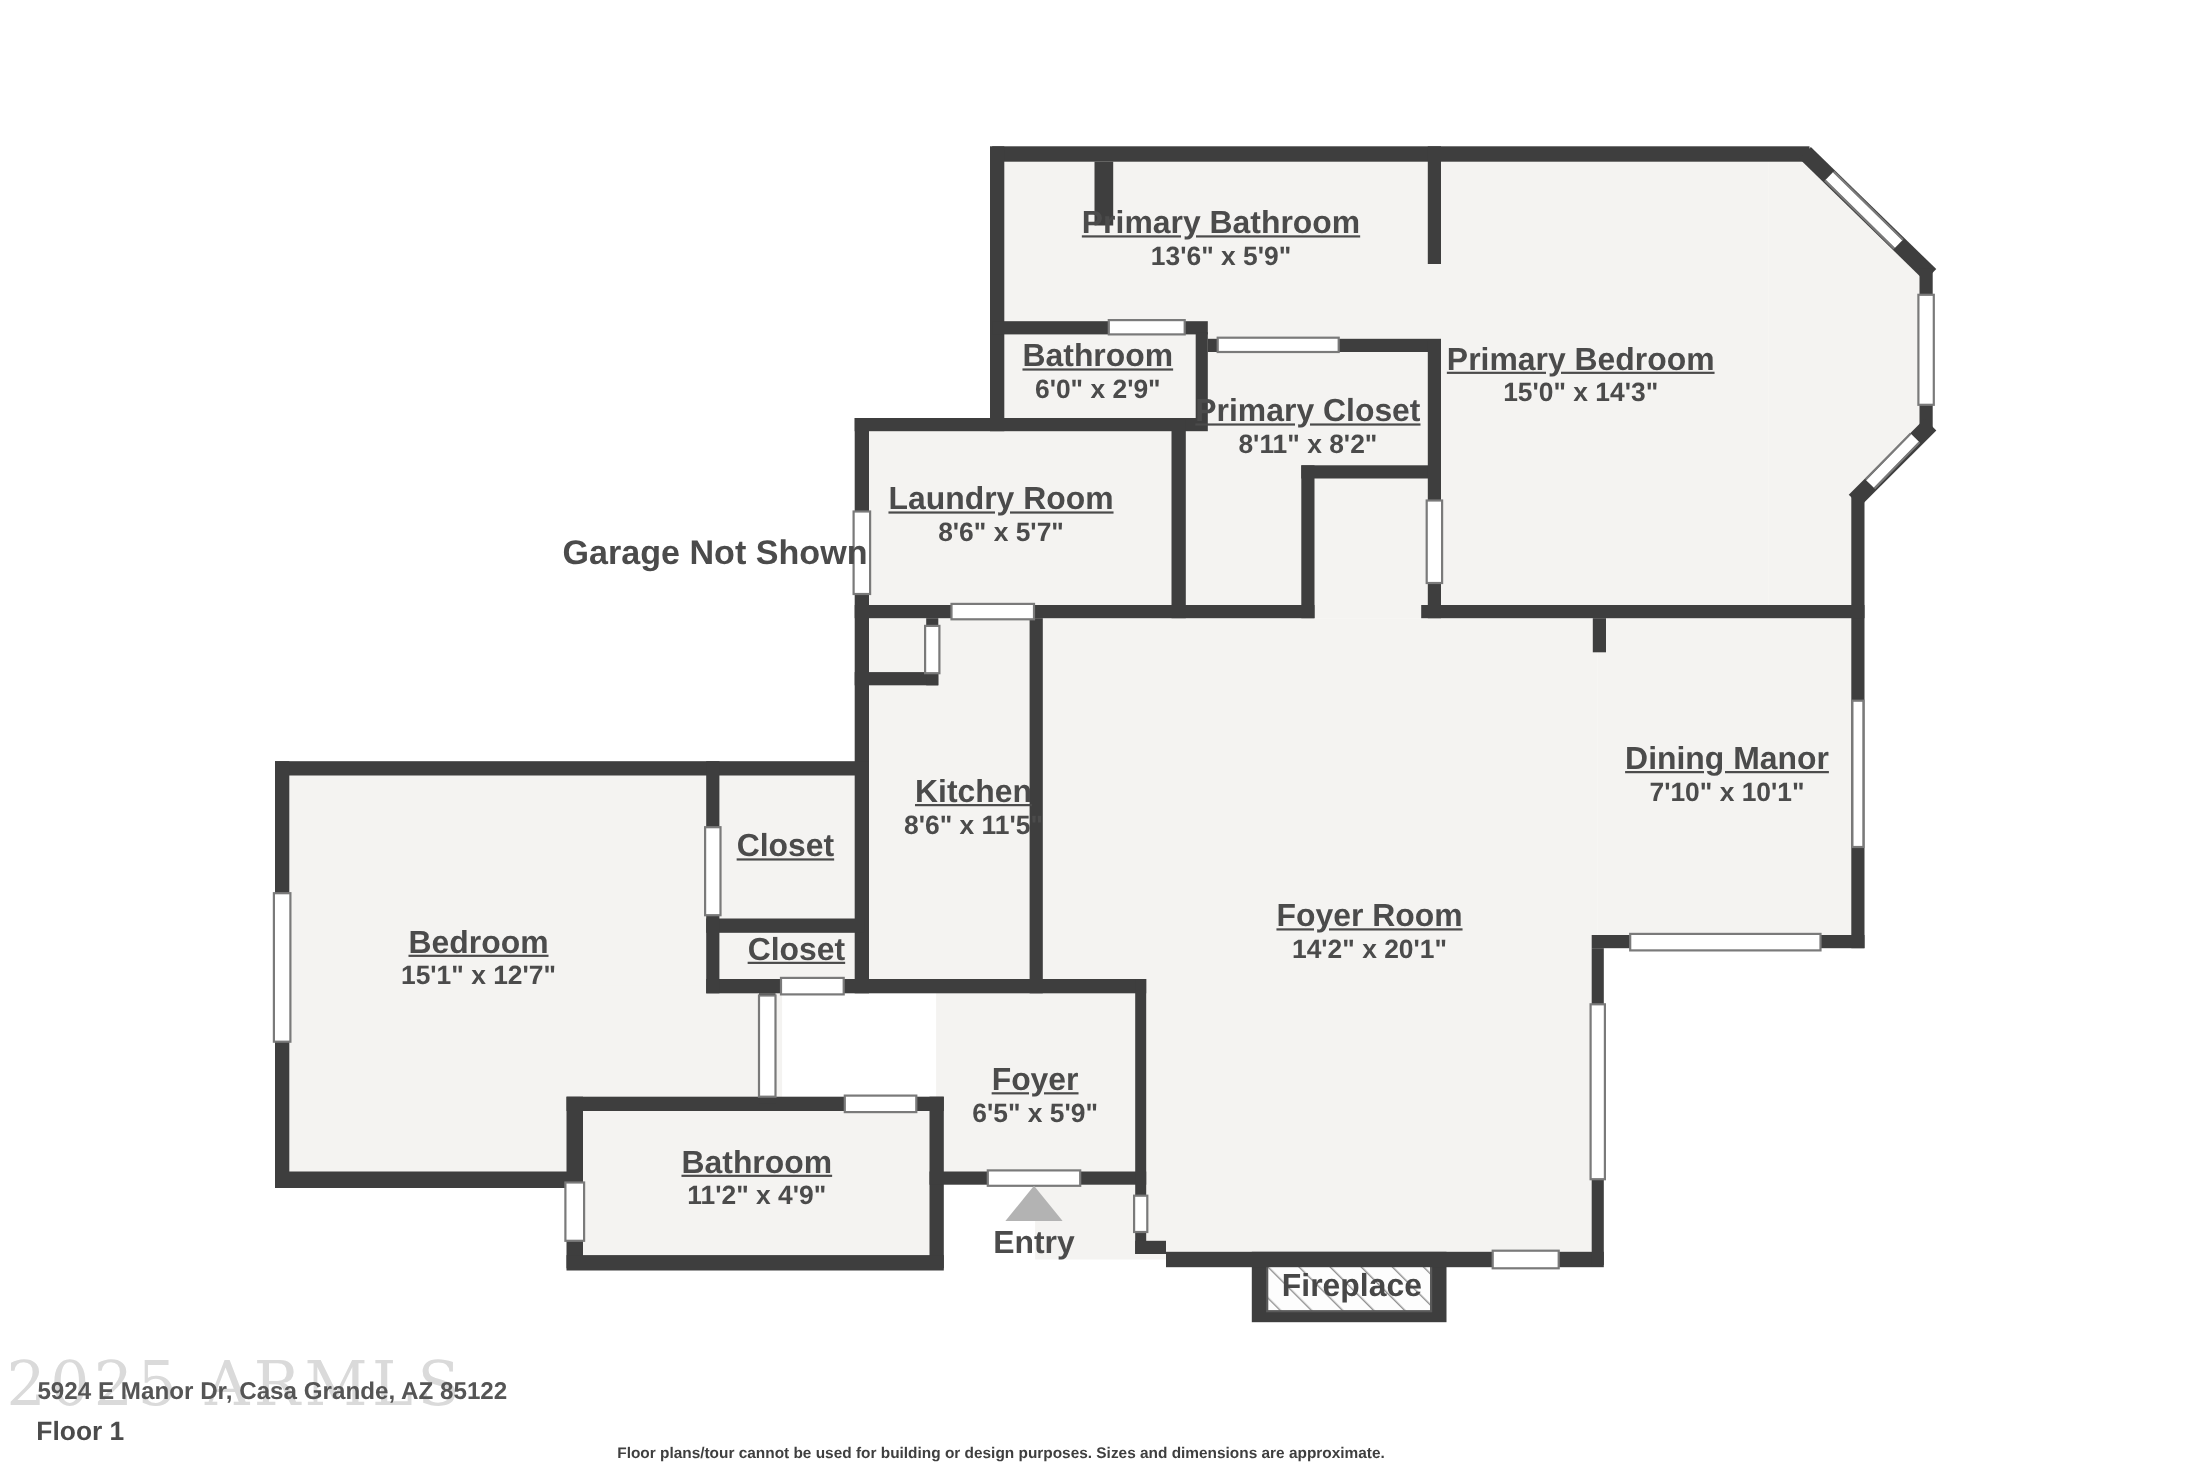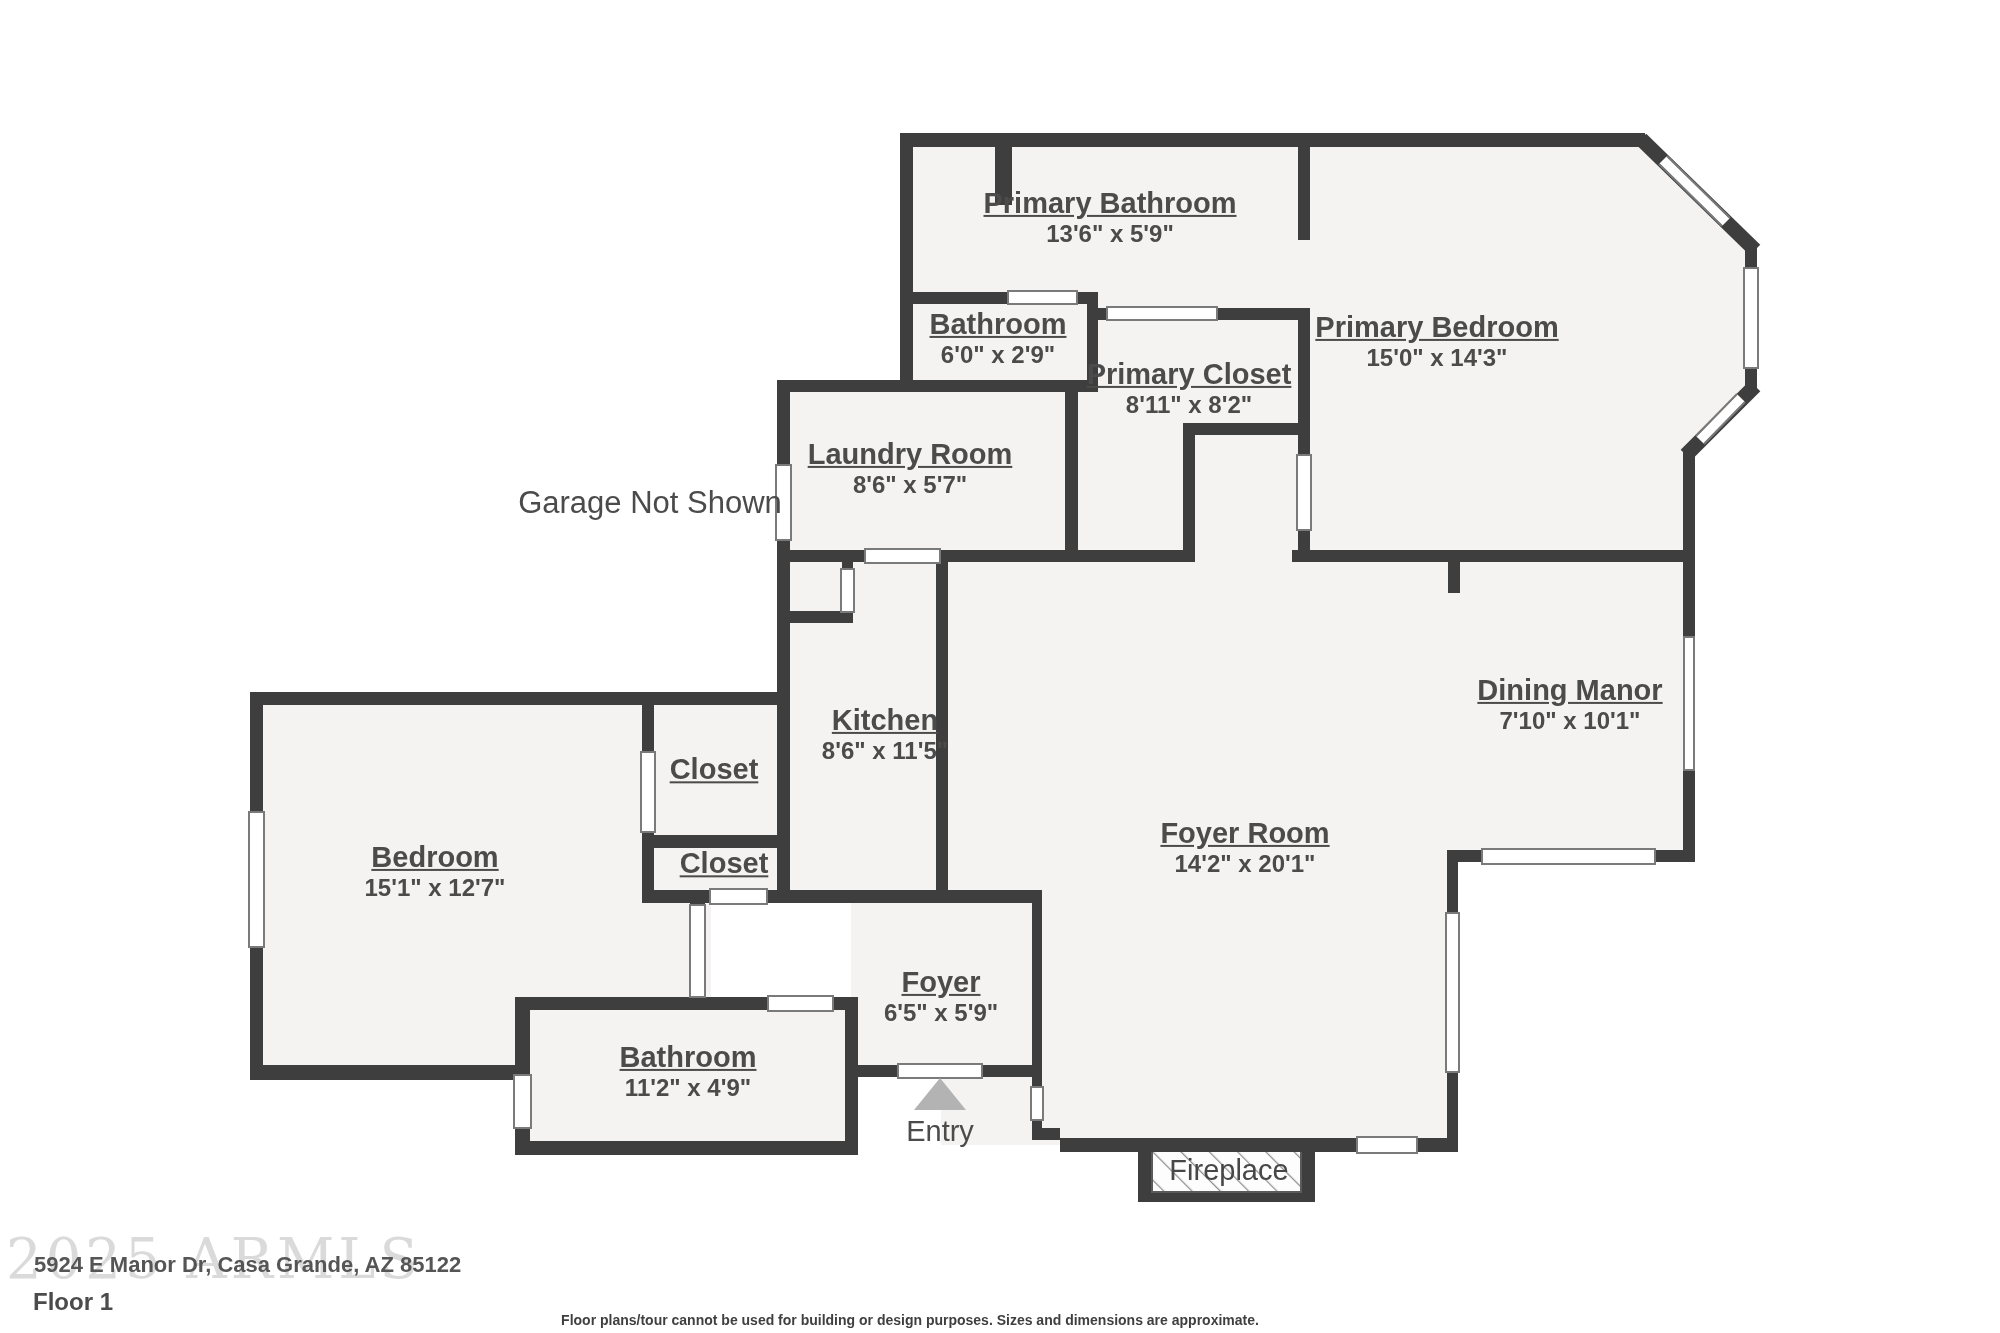--- a/index.html
+++ b/index.html
@@ -5,21 +5,21 @@
   html,body{margin:0;padding:0;background:#ffffff;}
   body{width:2000px;height:1333px;position:relative;overflow:hidden;
        font-family:"Liberation Sans",sans-serif;}
   #plan{position:absolute;left:0;top:0;width:2000px;height:1333px;}
   #plan svg{position:absolute;left:0;top:0;}
   .room-label{position:absolute;transform:translate(-50%,-50%);text-align:center;
       color:#4b4b4b;white-space:nowrap;pointer-events:none;}
   .room-label .rname{font-size:29px;font-weight:bold;line-height:1.15;text-decoration:underline;}
   .room-label .rdims{font-size:24px;font-weight:bold;line-height:1.2;}
   .note{position:absolute;transform:translate(-50%,-50%);color:#4b4b4b;
-      font-weight:normal;white-space:nowrap;text-align:center;}
+      font-weight:bold;white-space:nowrap;text-align:center;}
   #note-garage{font-size:31px;}
   #note-entry{font-size:29px;}
   #note-fireplace{font-size:29px;color:#474747;}
   #watermark{position:absolute;left:6px;top:1226px;font-family:"DejaVu Serif","Liberation Serif",serif;
       font-size:56px;color:#dadada;letter-spacing:4px;font-weight:normal;}
   #address{position:absolute;left:34px;top:1252px;font-size:22px;font-weight:bold;color:#555555;}
   #floor-label{position:absolute;left:33px;top:1288px;font-size:24px;font-weight:bold;color:#4b4b4b;}
   #disclaimer{position:absolute;left:0;top:1312px;width:1820px;text-align:center;
       font-size:14px;font-weight:bold;color:#3f3f3f;}
 </style>

